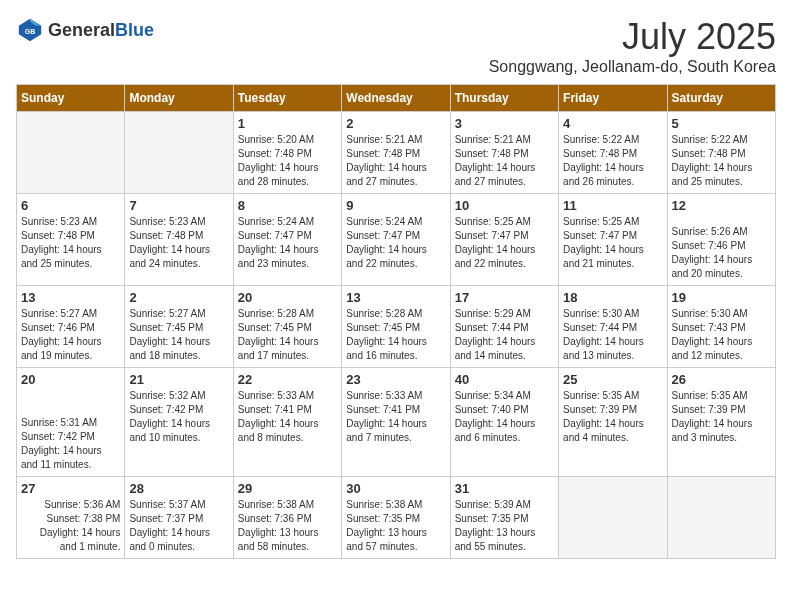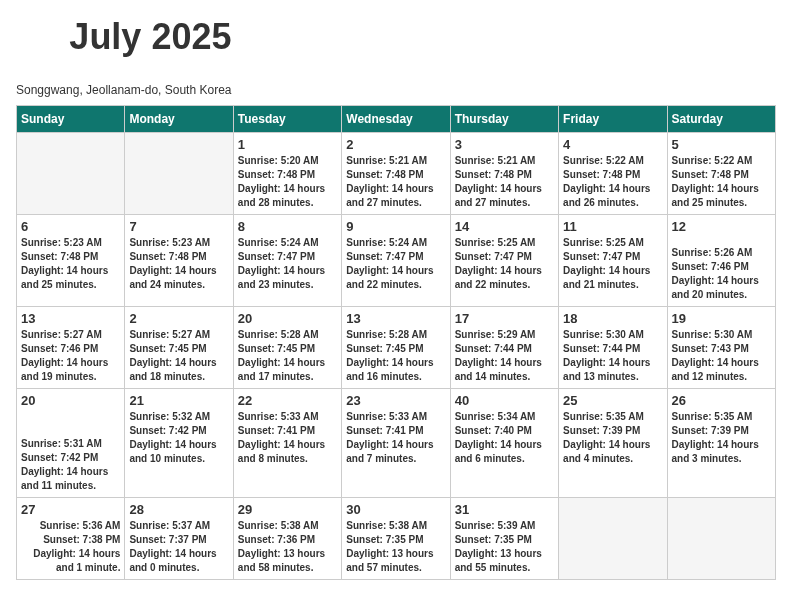--- a/index.html
+++ b/index.html
@@ -33,35 +33,34 @@
     }
     .logo-icon {
       width: 28px;
       height: 28px;
     }
     .title-block {
       text-align: right;
     }
     .month-title {
       font-size: 36px;
-      font-weight: bold;
+      font-weight: normal;
       color: #333;
     }
     .location-title {
-      font-size: 12px;
-      color: #333;
-      margin-top: 25px;
+      font-size: 16px;
+      color: #333;
     }
     table {
       width: 100%;
       border-collapse: collapse;
       table-layout: fixed;
     }
     th {
-      background-color: #0f766e;
+      background-color: #a16207;
       color: #fff;
       font-size: 12px;
       font-weight: bold;
       padding: 6px 4px;
       text-align: left;
       border: 1px solid #ccc;
     }
     td {
       border: 1px solid #ccc;
       vertical-align: top;
@@ -78,27 +77,36 @@
       font-size: 13px;
       font-weight: bold;
       color: #333;
       display: block;
       margin-bottom: 2px;
     }
     .cell-text {
       font-size: 10px;
       line-height: 1.4;
       color: #333;
-      font-weight: bold;
     }
   </style>
 </head>
 <body>
 
 <div class="header">
+  <div class="logo">
+    <svg class="logo-icon" viewBox="0 0 40 40">
+      <polygon points="20,4 36,14 36,26 20,36 4,26 4,14" fill="#1a5fa8"></polygon>
+      <polygon points="20,4 36,14 28,14 20,8" fill="#4a9fd4"></polygon>
+      <text x="20" y="26" text-anchor="middle" fill="white" font-size="10" font-weight="bold">GB</text>
+    </svg>
+    <div>
+      <span class="logo-text-general">General</span><span class="logo-text-blue">Blue</span>
+    </div>
+  </div>
   <div class="title-block">
     <div class="month-title">July 2025</div>
     <div class="location-title">Songgwang, Jeollanam-do, South Korea</div>
   </div>
 </div>
 
 <table>
   <thead>
     <tr id="header-row">
         <th>Sunday</th>
@@ -173,21 +181,21 @@
 and 23 minutes.</div>
         </td>
         <td>
           <span class="day-num">9</span>
           <div class="cell-text" style="white-space: pre-line;">Sunrise: 5:24 AM
 Sunset: 7:47 PM
 Daylight: 14 hours
 and 22 minutes.</div>
         </td>
         <td>
-          <span class="day-num">14</span>
+          <span class="day-num">10</span>
           <div class="cell-text" style="white-space: pre-line;">Sunrise: 5:25 AM
 Sunset: 7:47 PM
 Daylight: 14 hours
 and 22 minutes.</div>
         </td>
         <td>
           <span class="day-num">11</span>
           <div class="cell-text" style="white-space: pre-line;">Sunrise: 5:25 AM
 Sunset: 7:47 PM
 Daylight: 14 hours

